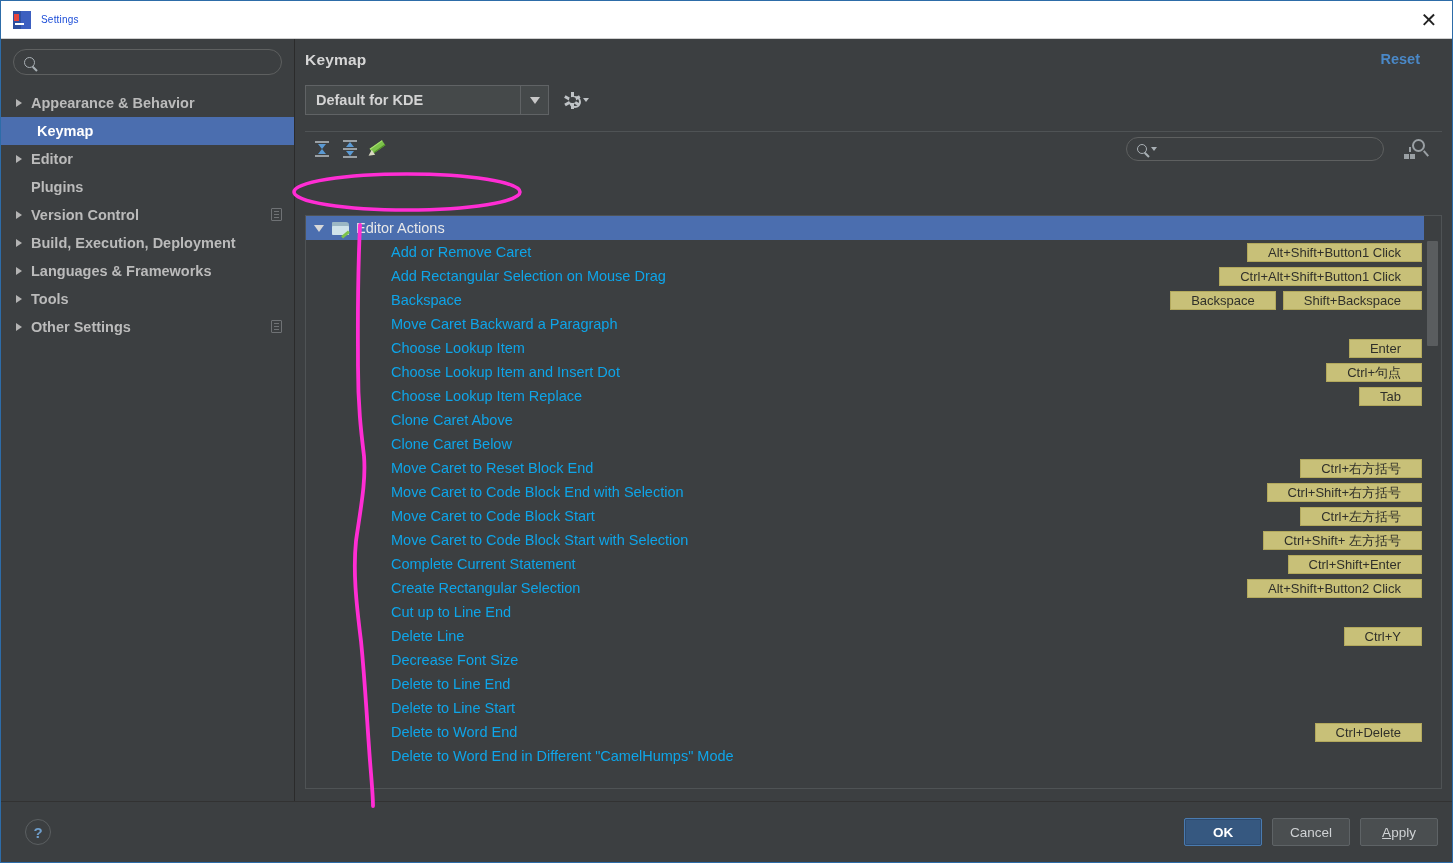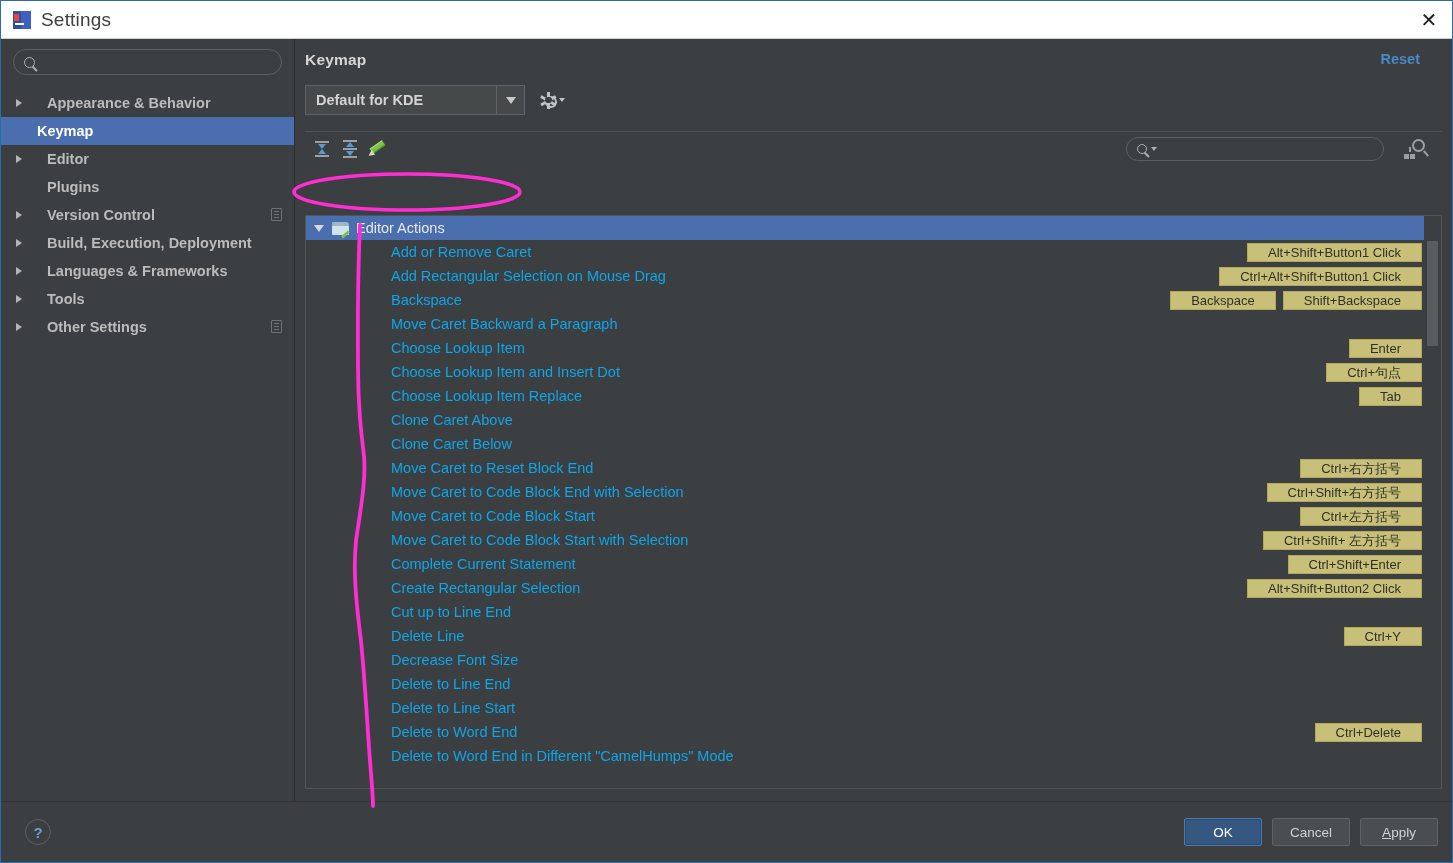--- a/index.html
+++ b/index.html
@@ -25,21 +25,21 @@
   }
   .title-icon {
     width: 18px; height: 18px; margin-left: 12px; margin-right: 10px;
     position: relative; flex: none;
   }
   .title-icon .ij-a { position:absolute; left:0; top:0; width:8px; height:18px; background:#2d4fa0; }
   .title-icon .ij-b { position:absolute; left:8px; top:0; width:10px; height:18px; background:#3c5fc0; }
   .title-icon .ij-c { position:absolute; left:1px; top:3px; width:5px; height:7px; background:#e8453c; }
   .title-icon .ij-d { position:absolute; left:2px; top:12px; width:9px; height:2px; background:#ffffff; }
   .title-text {
-    font-size: 19px; color: #404040; letter-spacing: .2px;
+    font-size: 10px; color: #1d4ed8; letter-spacing: .2px;
   }
   .titlebar-spacer { flex: 1; }
   .close-btn {
     width: 46px; height: 38px;
     display: flex; align-items: center; justify-content: center;
     color: #222; font-size: 20px; line-height: 1;
   }
 
   
   .content {
@@ -88,21 +88,21 @@
     width: 16px; flex: none; display: flex; align-items: center;
     justify-content: center;
   }
   .arrow i {
     display: block; width: 0; height: 0;
     border-left: 6px solid #b4b4b4;
     border-top: 4.5px solid transparent;
     border-bottom: 4.5px solid transparent;
   }
   .arrow.empty i { border: 0; }
-  .tree-label { margin-left: 20px; white-space: nowrap; }
+  .tree-label { margin-left: 4px; white-space: nowrap; }
   .tree-row.selected .tree-label { margin-left: 26px; }
   .copy-icon {
     position: absolute; right: 12px; top: 7px;
     width: 11px; height: 13px; border: 1px solid #6f7275;
     border-radius: 1px;
   }
   .copy-icon::before {
     content:""; position:absolute; left:2px; top:2px;
     width: 5px; height:1px; background:#6f7275;
     box-shadow: 0 3px 0 #6f7275, 0 6px 0 #6f7275;
@@ -117,21 +117,21 @@
     display: flex; align-items: flex-start; padding: 12px 0 0 0;
   }
   .pane-title {
     color: #d6d6d6; font-size: 15.5px; font-weight: bold; letter-spacing:.2px;
   }
   .pane-head-spacer { flex: 1; }
   .reset-link { color: #4a88c7; font-size: 14.5px; font-weight: bold; padding-right: 22px; }
 
   .scheme-row { display: flex; align-items: center; margin-top: 16px; }
   .combo {
-    width: 220px; height: 30px; background: #45494a;
+    width: 244px; height: 30px; background: #45494a;
     border: 1px solid #606365; display: flex; align-items: center;
   }
   .combo-value {
     flex: 1; color: #d4d4d4; font-size: 14.5px; font-weight: bold;
     padding-left: 10px; white-space: nowrap;
   }
   .combo-arrow {
     width: 28px; height: 28px; border-left: 1px solid #606365;
     display:flex; align-items:center; justify-content:center;
   }
@@ -277,21 +277,21 @@
   }
   .footer-spacer { flex:1; }
   .btn {
     min-width: 78px; height: 28px; margin-left: 10px;
     border:1px solid #5e6366; background:#4a4e50; color:#cfd2d4;
     font-size:13.5px; display:flex; align-items:center; justify-content:center;
     border-radius:2px;
     font-family:"Liberation Sans", sans-serif;
   }
   .btn.primary {
-    background:#365880; border-color:#4a7bb0; color:#ffffff; font-weight:normal;
+    background:#365880; border-color:#4a7bb0; color:#ffffff; font-weight:bold;
     box-shadow: inset 0 0 0 1px #2d4a6e;
   }
   .btn .u { text-decoration: underline; }
 
   
   .annot { position:absolute; left:0; top:0; width:1453px; height:863px; pointer-events:none; }
 </style>
 </head>
 <body>
 

